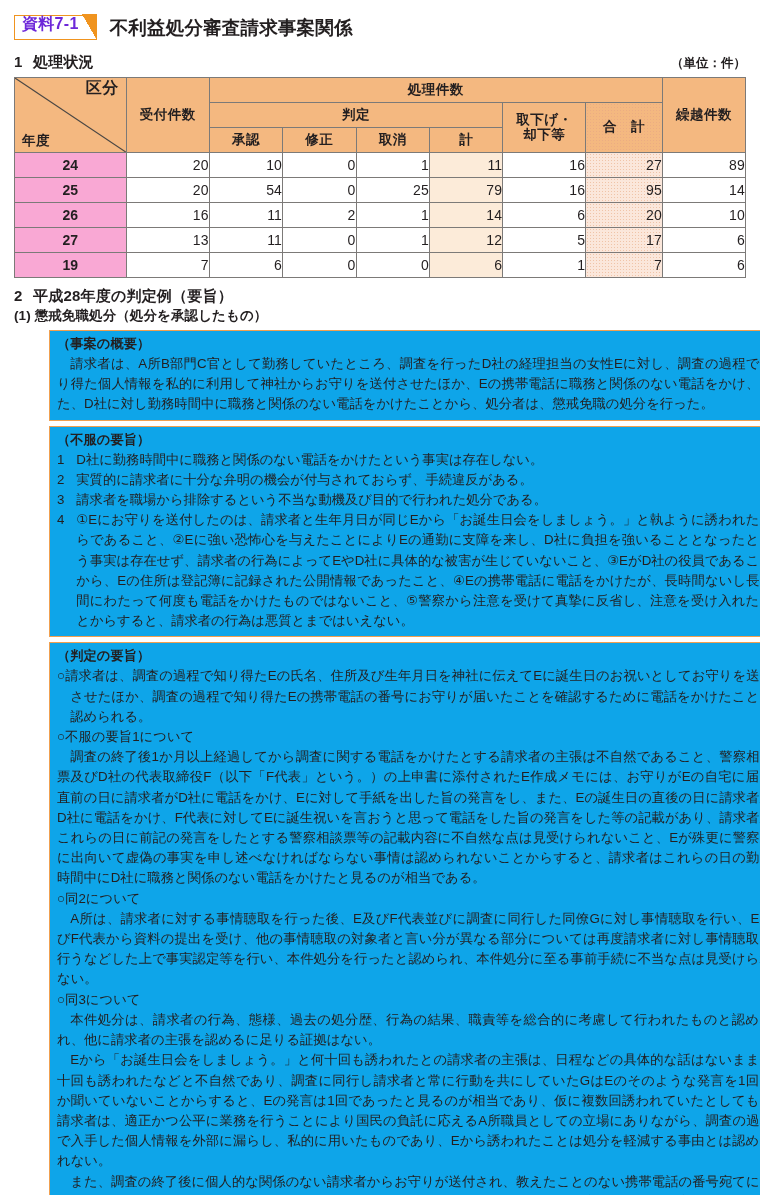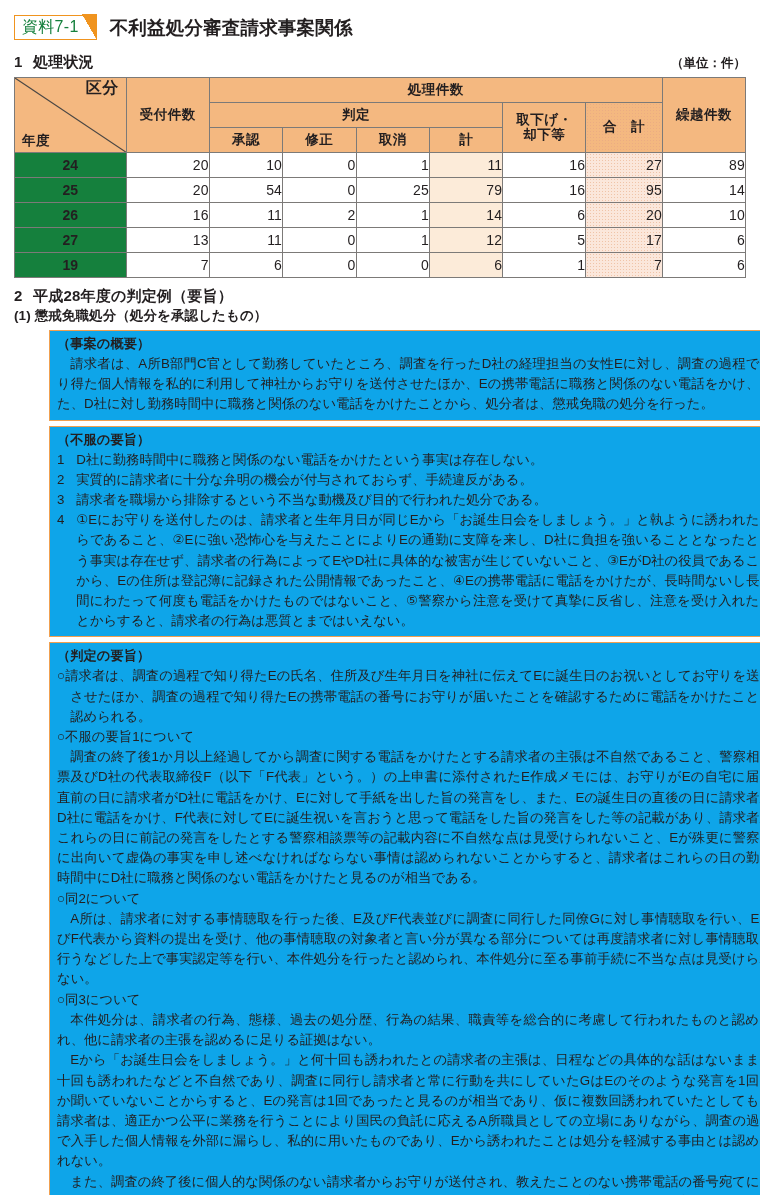--- a/index.html
+++ b/index.html
@@ -26,30 +26,30 @@
   .title-row {
     display: flex;
     align-items: center;
     gap: 13px;
     margin: 2px 0 0 0;
     height: 30px;
   }
   .doc-badge {
     position: relative;
     display: inline-flex;
-    align-items: center;
+    align-items: flex-start;
     justify-content: center;
     box-sizing: border-box;
     height: 25px;
     padding: 0 17px 0 7px;
     border: 1.6px solid #f0941f;
     background: #ffffff;
-    color: #15803d;
+    color: #6d28d9;
     font-size: 16px;
-    font-weight: normal;
+    font-weight: bold;
     letter-spacing: 0.3px;
     line-height: 1;
   }
   .doc-badge .flag {
     position: absolute;
     right: -1.6px;
     top: -1.6px;
     width: 15px;
     height: calc(100% + 3.2px);
     background: linear-gradient(to bottom left, #f0941f 50%, transparent 50.5%);
@@ -124,21 +124,21 @@
     content: "";
     position: absolute; inset: 0;
     background-image: radial-gradient(#edbb9b 0.8px, transparent 0.9px);
     background-size: 3px 3px;
     opacity: .8;
     pointer-events: none;
   }
   td.num.shade-sum span { position: relative; z-index: 1; }
 
   td.year {
-    background: #15803d;
+    background: #f9a8d4;
     text-align: center;
     font-weight: bold;
     font-size: 14px;
   }
 
   
   th.corner {
     position: relative;
     background: #f4b880;
     padding: 0;

